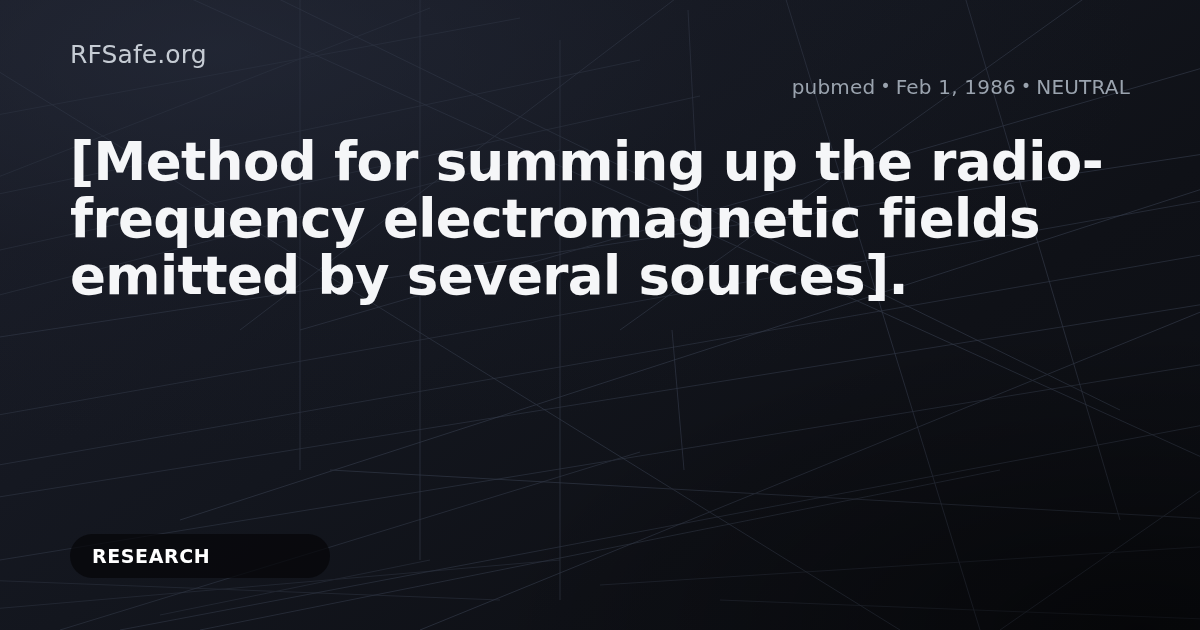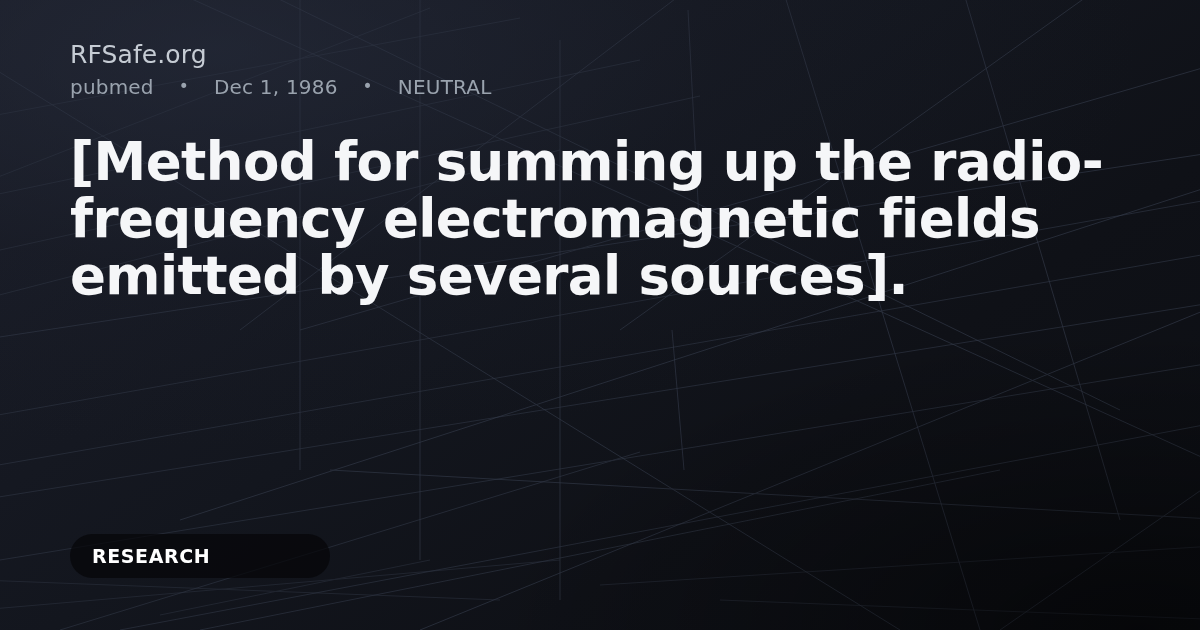--- a/index.html
+++ b/index.html
@@ -70,22 +70,23 @@
 
   .meta {
     margin-top: 6px;
     font-size: 20px;
     line-height: 1.2;
     font-weight: 400;
     color: #9aa3ae;
     letter-spacing: 0.2px;
     display: flex;
     align-items: center;
-    gap: 25px;
+    gap: 5px;
     white-space: nowrap;
+    justify-content: flex-end;
   }
   .meta .sep {
     color: #9aa3ae;
     font-size: 17px;
     line-height: 1;
     position: relative;
     top: -1px;
   }
 
   .headline {
@@ -181,21 +182,21 @@
 
   <div class="bg-vignette"></div>
 
   <div class="content">
 
     <div class="brand">RFSafe.org</div>
 
     <div class="meta">
       <span>pubmed</span>
       <span class="sep">•</span>
-      <span>Dec 1, 1986</span>
+      <span>Feb 1, 1986</span>
       <span class="sep">•</span>
       <span>NEUTRAL</span>
     </div>
 
     <h1 class="headline">[Method for summing up the radio-frequency electromagnetic fields emitted by several sources].</h1>
 
     <div class="spacer"></div>
 
     <div class="badge-row">
       <span class="badge">RESEARCH</span>

